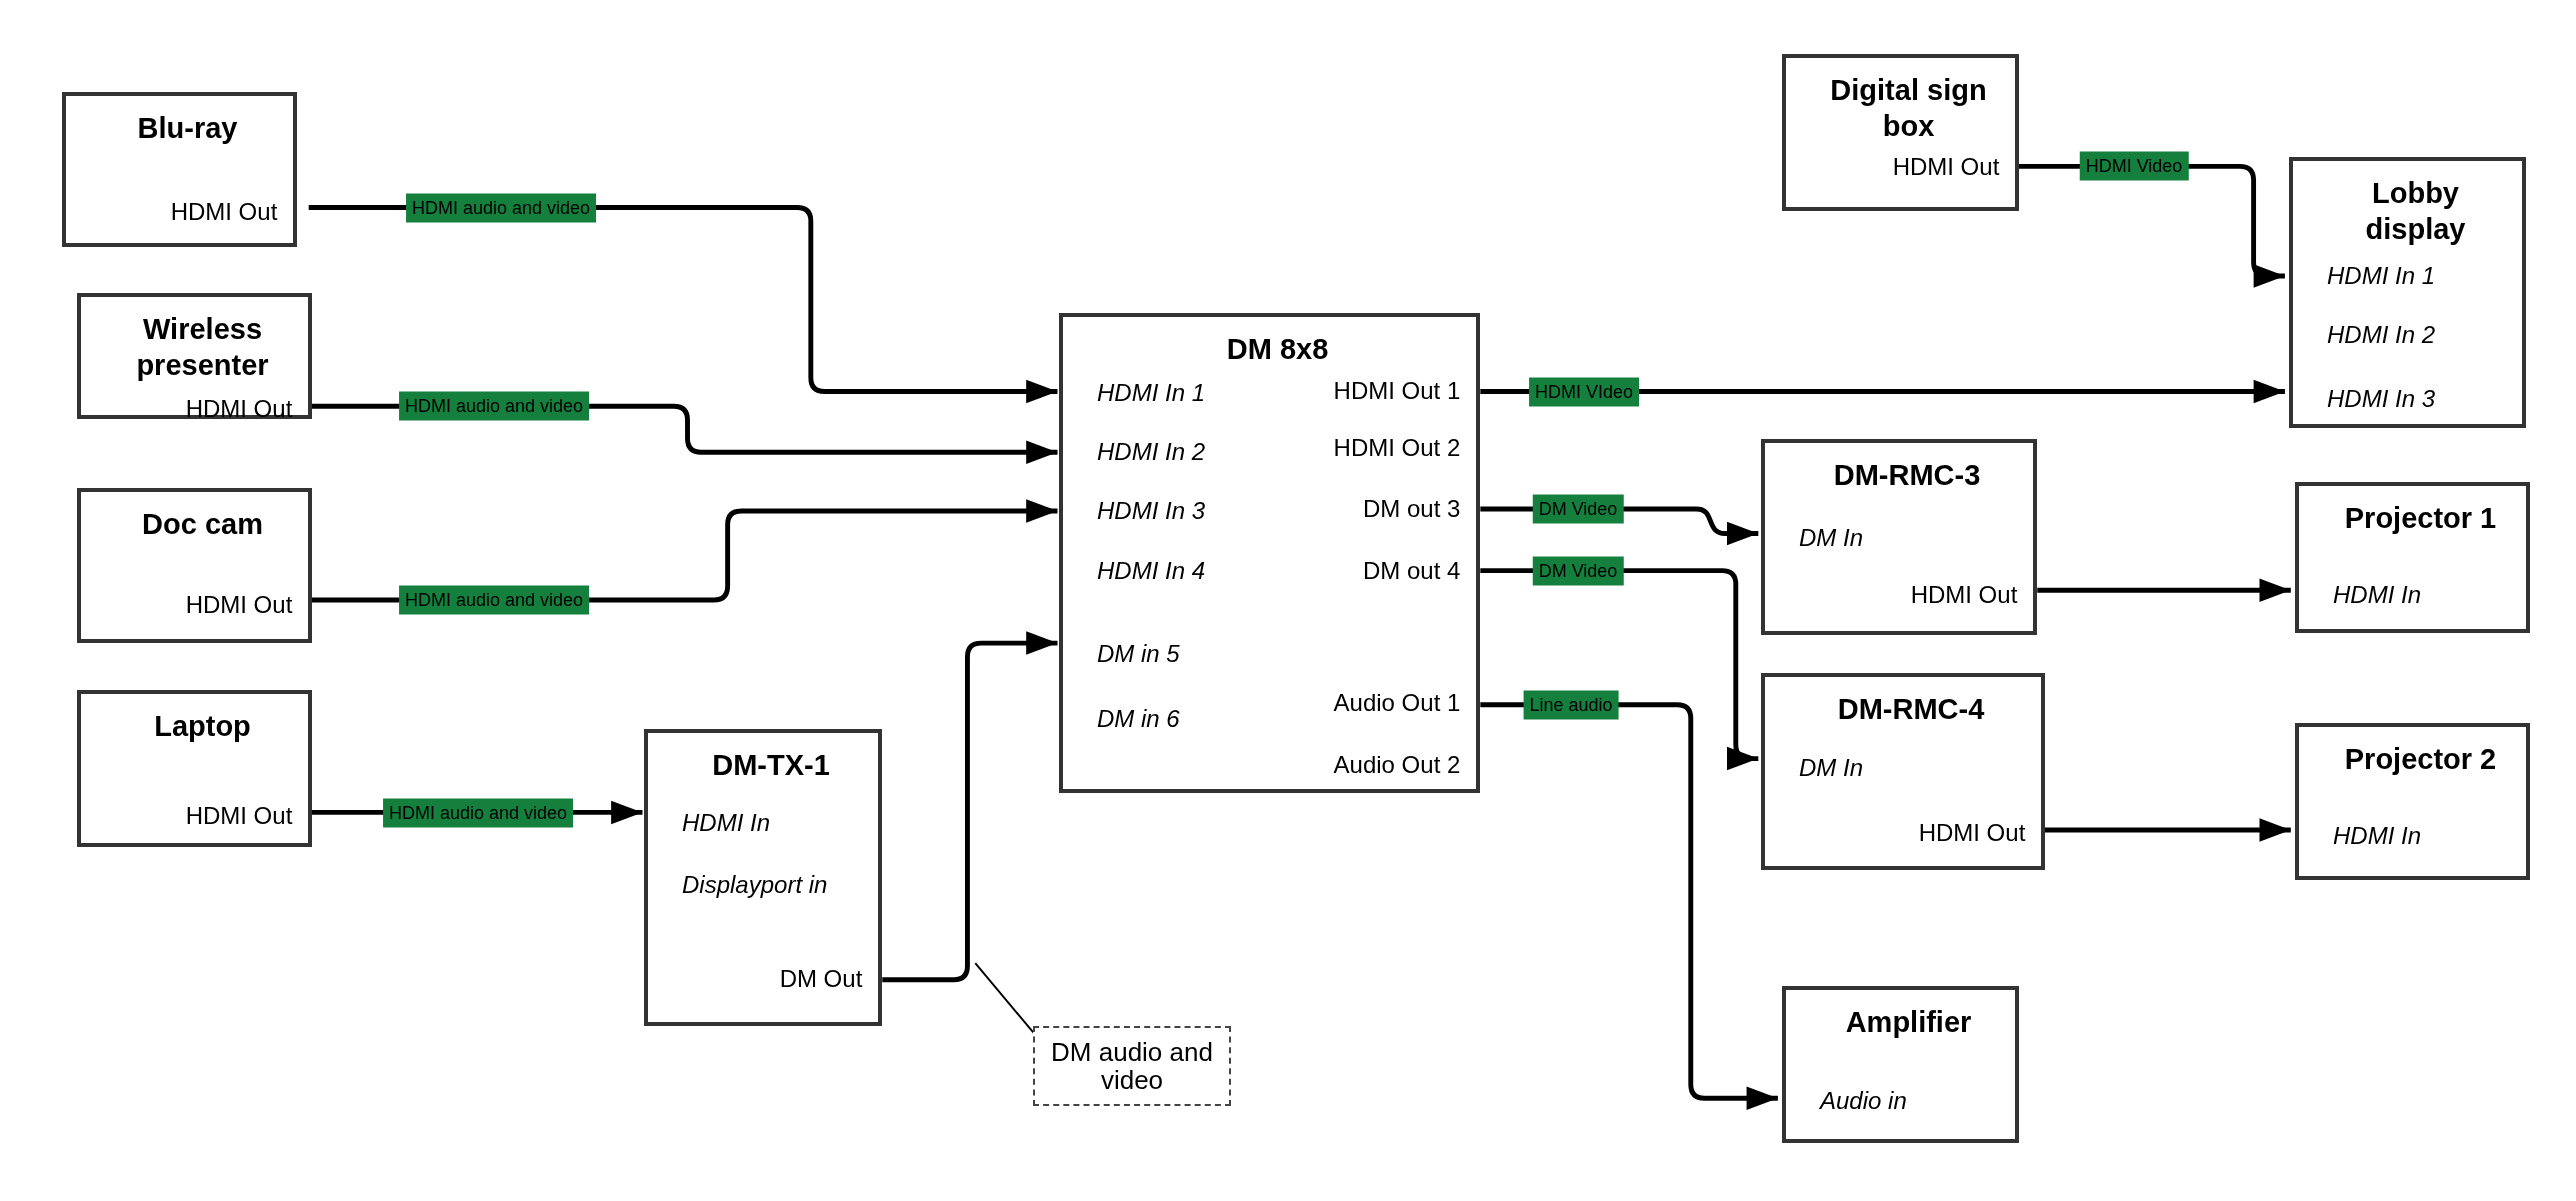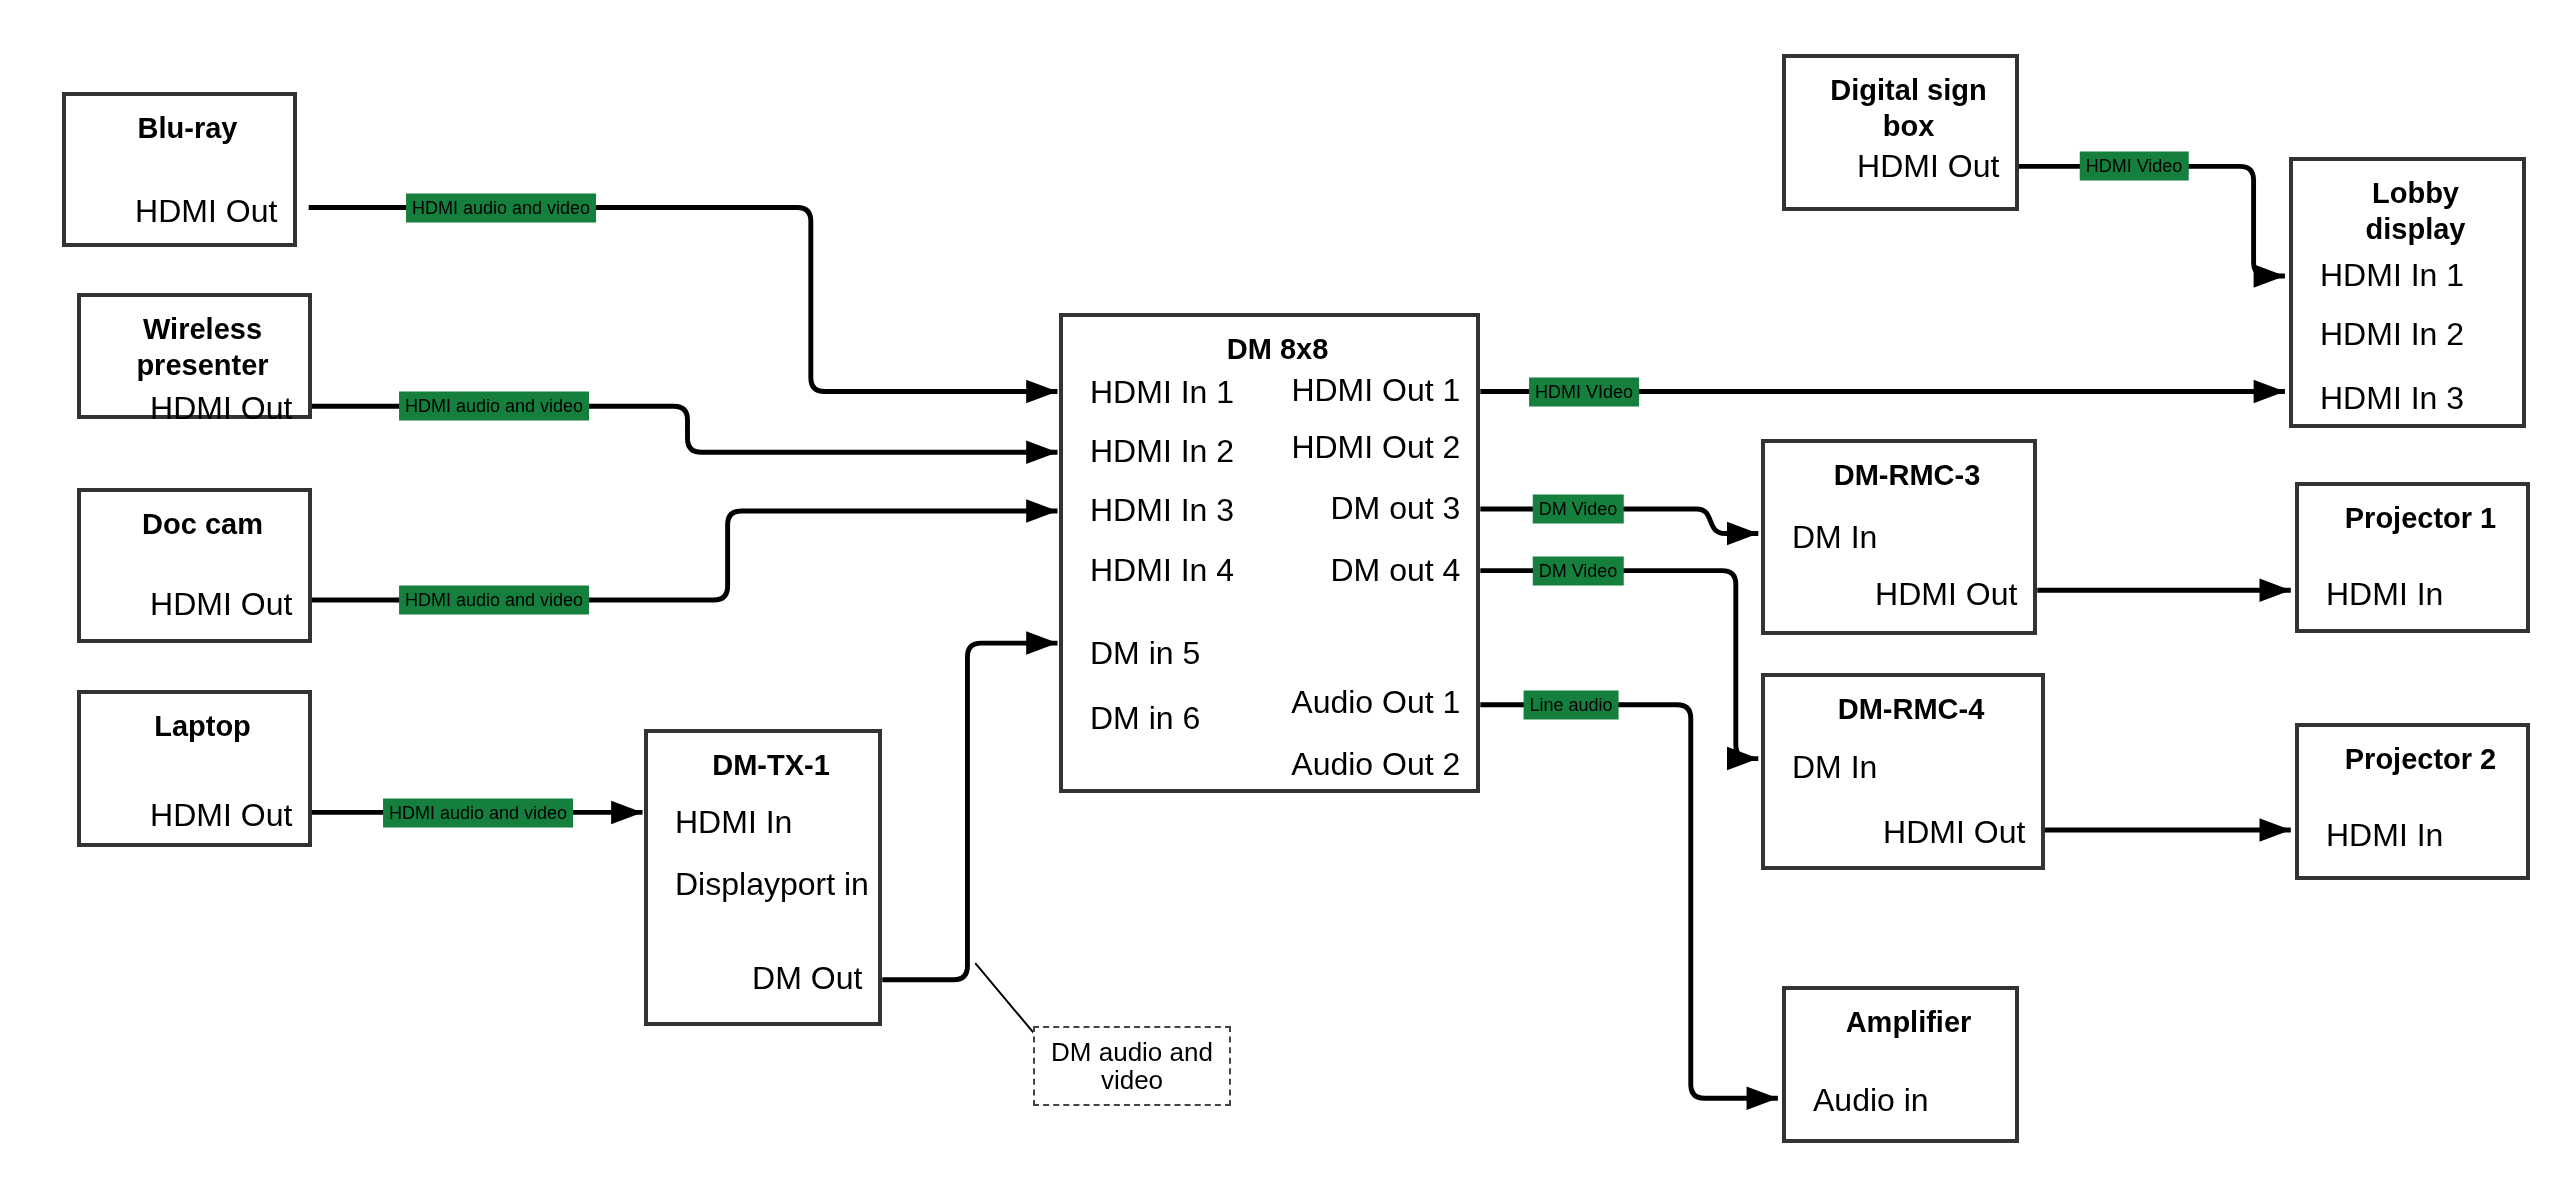--- a/index.html
+++ b/index.html
@@ -38,26 +38,26 @@
     font-weight: bold;
     font-size: 29px;
     line-height: 36px;
     text-align: center;
     margin-top: 13.7px;
     white-space: nowrap;
     margin-left: 16px;
   }
   .port {
     position: absolute;
-    font-size: 32px;
+    font-size: 24px;
     line-height: 27.4px;
     transform: translateY(-50%);
     white-space: nowrap;
   }
-  .port.left  { left: 27px; }
+  .port.left  { left: 34px; font-style: italic; }
   .port.right { right: 15.7px; }
   .wire-label {
     position: absolute;
     transform: translate(-50%, -50%);
     background: #15803d;
     padding: 0 5.9px;
     font-size: 18px;
     line-height: 29px;
     white-space: nowrap;
   }

